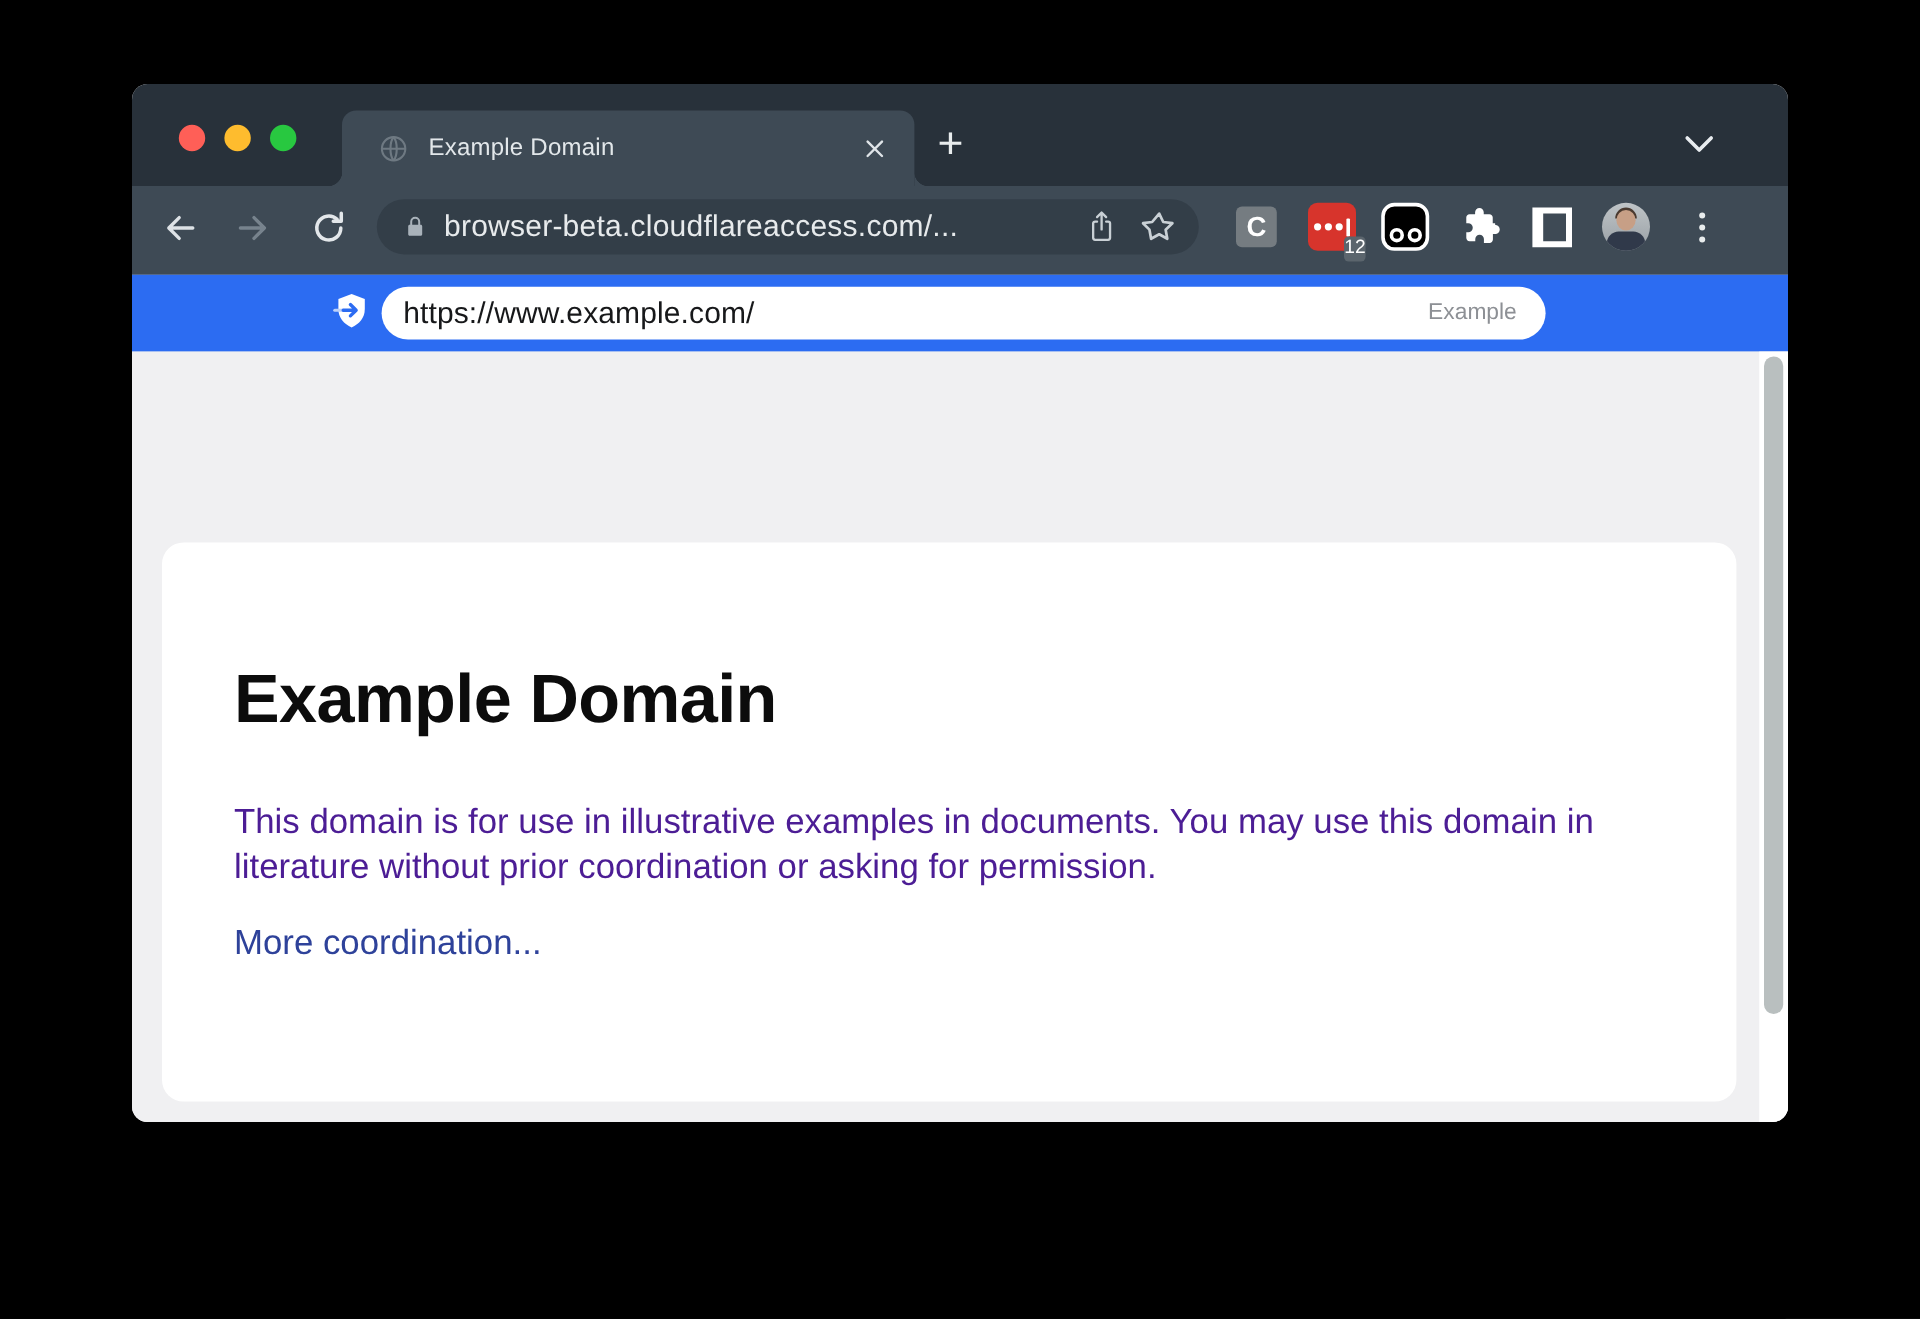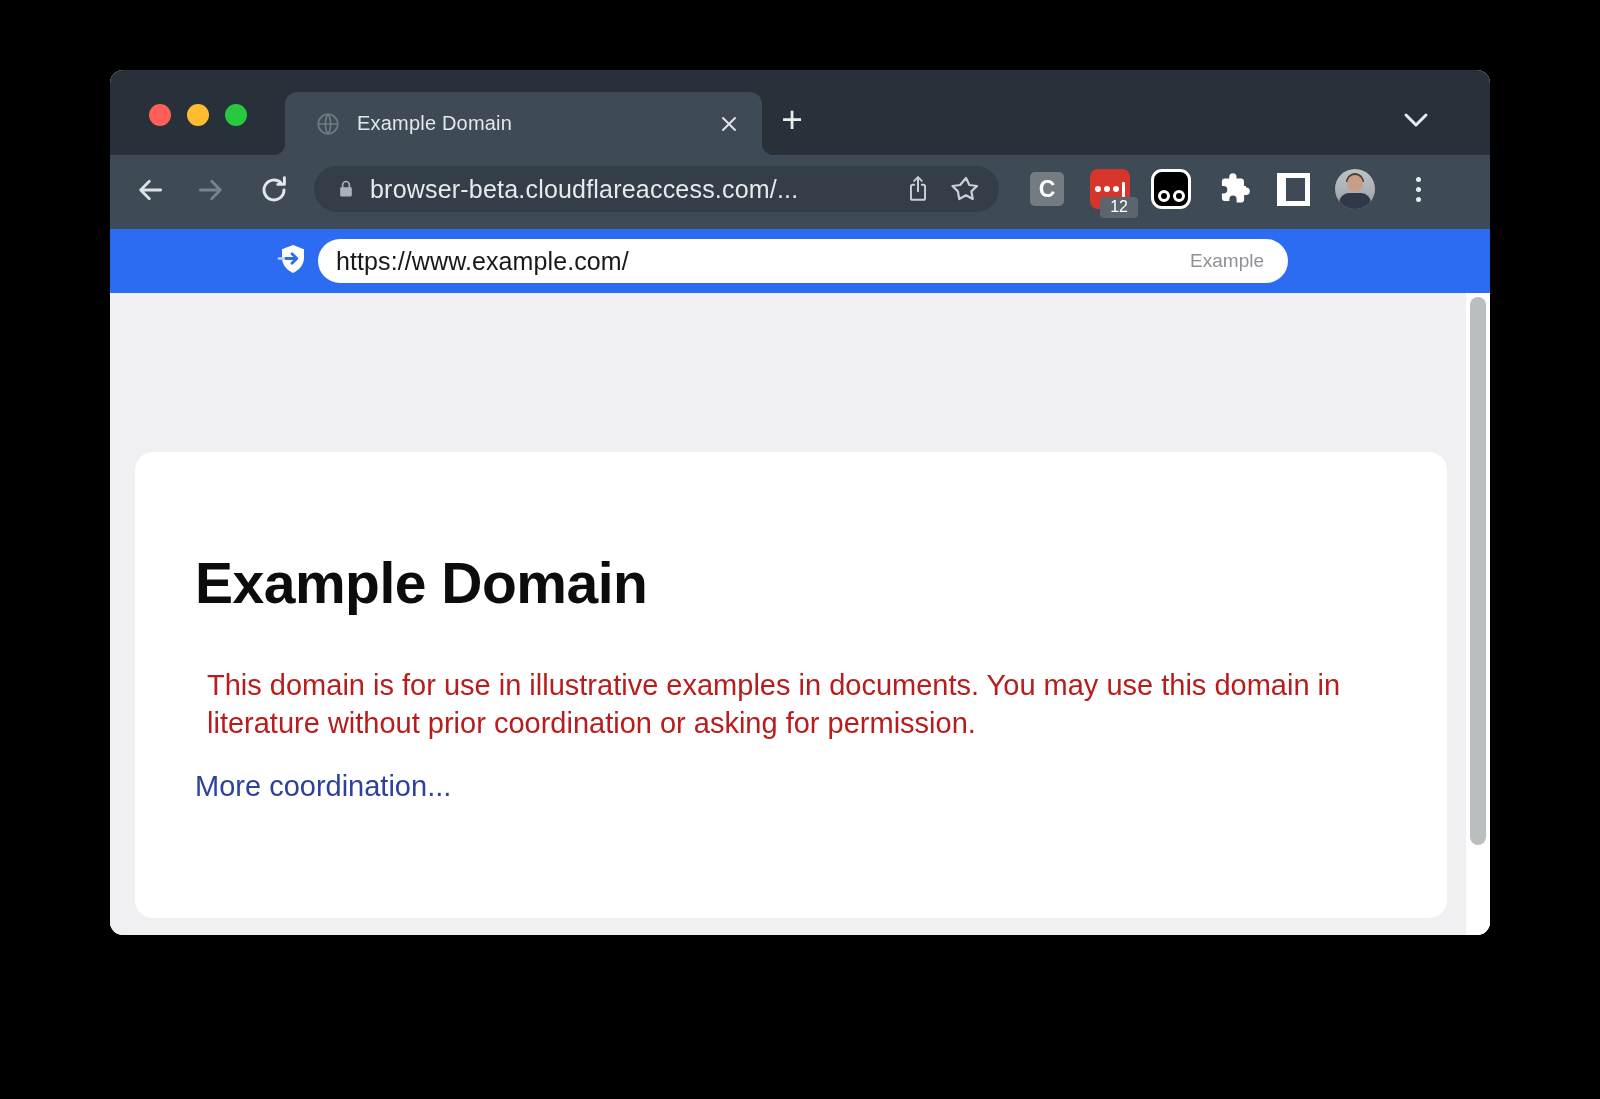--- a/index.html
+++ b/index.html
@@ -51,21 +51,21 @@
   .omni-right { margin-left:auto; display:flex; align-items:center; gap:20px; }
 
   .ext { position:absolute; top:17px; display:flex; align-items:center; justify-content:center; }
   .ext-c { left:920px; width:34px; height:34px; background:#757c81; border-radius:5px;
            color:#fff; font-size:23px; font-weight:700; }
   .ext-lastpass { left:980px; width:40px; height:40px; top:14px; background:#d7342c; border-radius:8px; }
   .lp-glyph { display:flex; align-items:center; gap:3px; }
   .lp-glyph i { width:6px; height:6px; border-radius:50%; background:#fff; }
   .lp-glyph b { width:3px; height:15px; background:#fff; border-radius:1px; }
   .lp-badge { position:absolute; right:-8px; bottom:-9px; background:#5b656d; color:#fff;
-              font-size:16px; padding:1px 10px 2px; border-radius:4px; }
+              font-size:16px; padding:1px 0 2px; border-radius:4px; }
   .ext-glasses { left:1041px; width:40px; height:40px; top:14px; background:#000;
                  border:3px solid #fff; border-radius:11px; display:flex; align-items:flex-end;
                  justify-content:center; gap:3px; padding-bottom:4px; }
   .ext-glasses i { width:12px; height:12px; border:3px solid #fff; border-radius:50%; }
   .ext-puzzle { left:1105px; width:36px; height:36px; top:16px; }
   .ext-panel { left:1167px; width:33px; height:33px; top:18px;
                border:5px solid #fff; border-left-width:9px; background:transparent; }
   .ext-avatar { left:1225px; width:40px; height:40px; top:14px; border-radius:50%;
                 background:linear-gradient(#bfc4c7,#989fa4); overflow:hidden; position:absolute; }
   .ext-avatar .head { position:absolute; left:12px; top:6px; width:16px; height:17px;
@@ -88,22 +88,22 @@
 
   
   .content { position:absolute; left:0; top:223px; width:100%; height:642px; background:#f0f0f2; }
   .scroll-track { position:absolute; right:0; top:0; width:24px; height:100%; background:#fff; }
   .scroll-thumb { position:absolute; right:4px; top:4px; width:16px; height:548px;
                   border-radius:8px; background:#b9bfbf; }
   .card { position:absolute; left:25px; top:159px; width:1312px; height:466px;
           background:#fff; border-radius:18px; }
   .page-h1 { position:absolute; left:60px; top:98px; font-size:57px; font-weight:700;
              color:#0c0c0c; letter-spacing:-.5px; white-space:nowrap; }
-  .page-p { position:absolute; left:72px; top:214px; width:1170px; font-size:29px;
-            line-height:38px; color:#b91c1c; }
+  .page-p { position:absolute; left:60px; top:214px; width:1170px; font-size:29px;
+            line-height:38px; color:#4c1d95; }
   .page-a { position:absolute; left:60px; top:318px; font-size:29px; color:#2e429a;
             text-decoration:none; }
 
   svg { display:block; }
 </style>
 </head>
 <body>
 
 <div class="stage">
   <div class="window">

